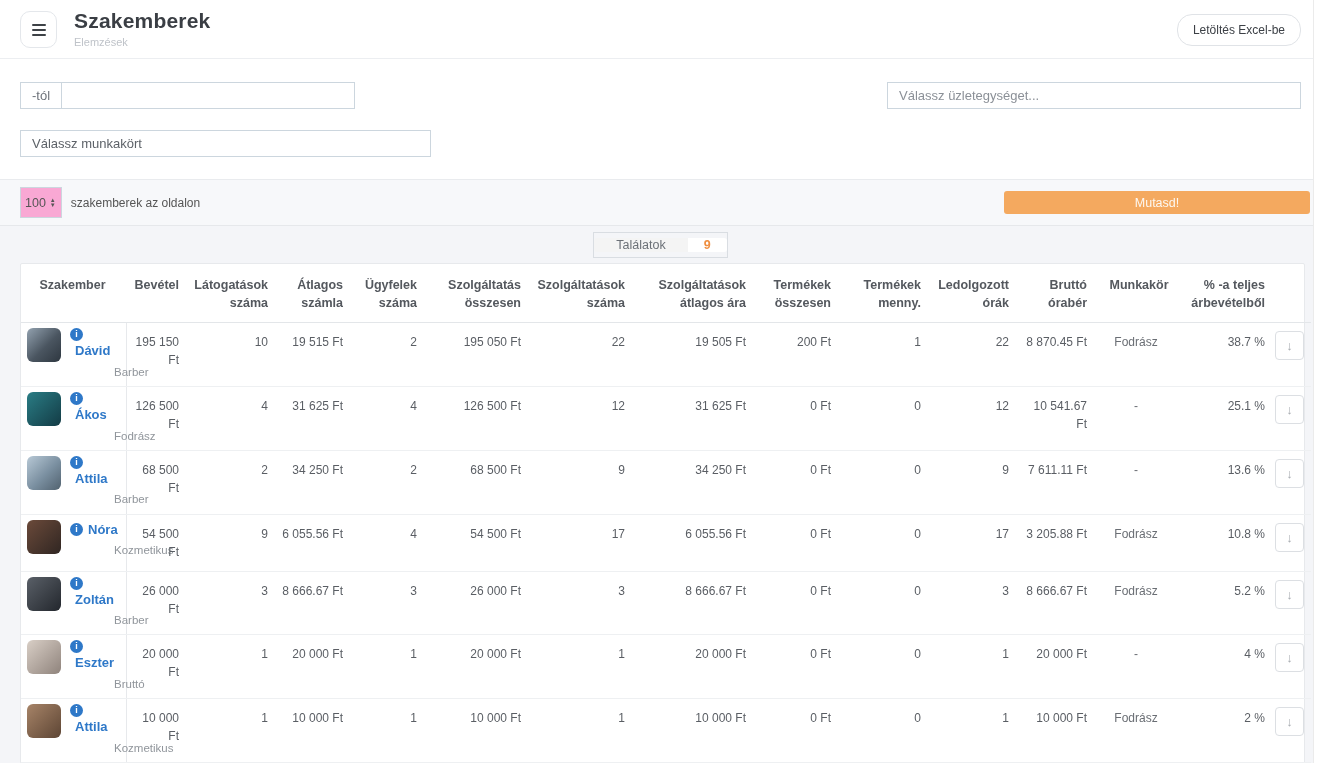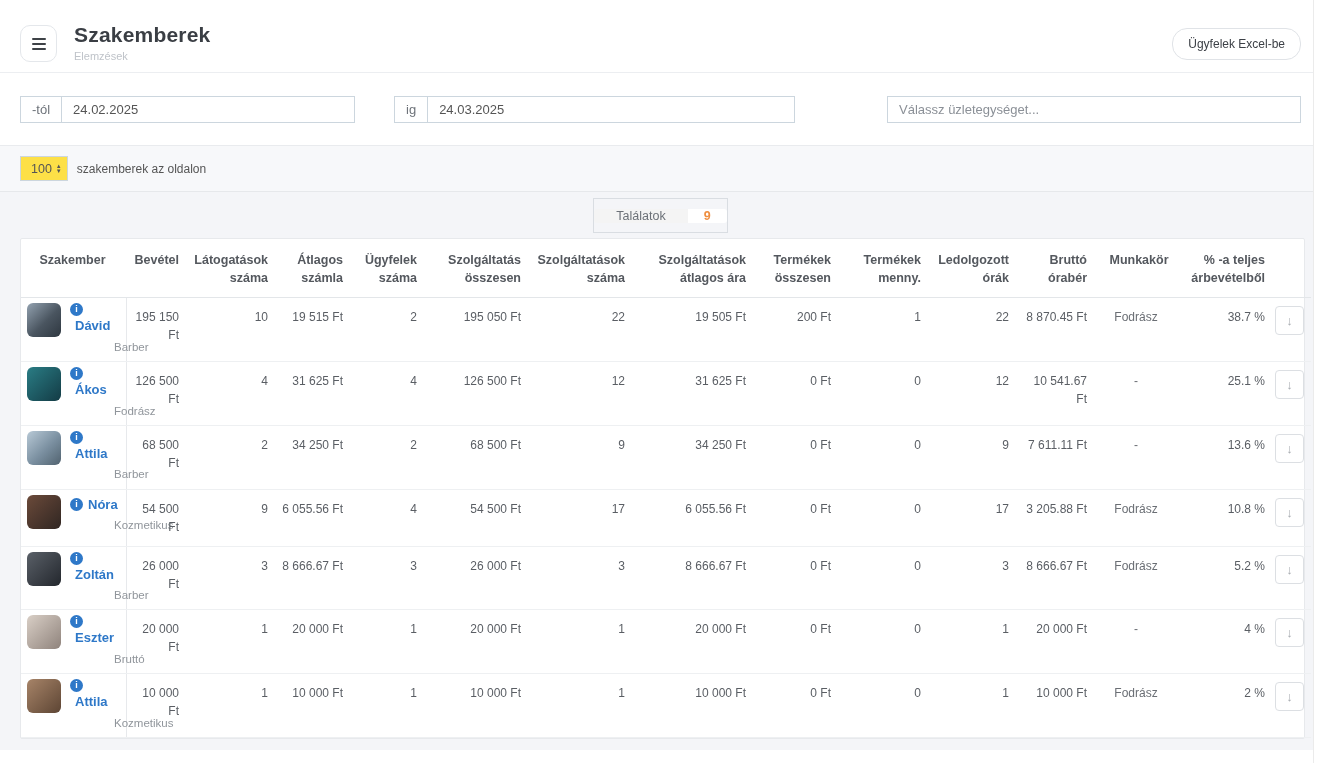--- a/index.html
+++ b/index.html
@@ -1,20 +1,20 @@
 <!DOCTYPE html>
 <html><head>
 <meta charset="utf-8">
 <style>
   * { box-sizing: border-box; margin: 0; padding: 0; }
   html,body { width:1321px; height:763px; overflow:hidden; }
   body { font-family:"Liberation Sans", sans-serif; background:#ffffff; color:#555; position:relative; }
 
   
-  .app-header { display:flex; align-items:flex-start; padding:23px 20px 10px 20px; background:#fff; }
+  .app-header { display:flex; align-items:flex-start; padding:9px 20px 10px 20px; background:#fff; }
   .burger { width:37px; height:37px; border:1px solid #e4e7eb; border-radius:10px; background:#fff;
             display:flex; flex-direction:column; justify-content:center; align-items:center; gap:3px; cursor:pointer; margin-top:2px; }
   .burger span { display:block; width:14px; height:2px; background:#3e4247; border-radius:1px; }
   .title-block { margin-left:17px; }
   .page-title { font-size:21px; font-weight:700; color:#3a3e44; letter-spacing:.2px; }
   .page-subtitle { font-size:11px; color:#bfc3c9; margin-top:3px; }
   .excel-btn { margin-left:auto; margin-top:5px; background:#fff; border:1px solid #e0e3e7; border-radius:15px;
                padding:8px 15px; font-size:12px; color:#3c4046; font-family:inherit; cursor:pointer; }
 
   .divider { border-top:1px solid #eceef1; }
@@ -28,33 +28,33 @@
   .g-from { width:335px; }
   .g-to   { width:401px; margin-left:39px; }
   .g-unit { width:414px; margin-left:auto; height:27px; border:1px solid #ccd6de; display:flex; align-items:center; }
   .g-unit input::placeholder { color:#8b9097; opacity:1; }
   .g-job  { width:411px; height:27px; border:1px solid #ccd6de; display:flex; align-items:center; margin-top:21px; }
   .g-job input::placeholder { color:#5d6268; opacity:1; }
 
   
   .band { background:#f7f8fa; border-top:1px solid #e9ebee; border-bottom:1px solid #e6e8eb;
           height:47px; display:flex; align-items:center; padding:0 11px 0 20px; }
-  .pp-select { height:25px; min-width:40px; border:1px solid #ccd6de; background:#fde047; display:flex; align-items:center;
-               padding:0 5px 0 10px; cursor:pointer; }
+  .pp-select { height:31px; min-width:40px; border:1px solid #ccd6de; background:#f9a8d4; display:flex; align-items:center;
+               padding:0 5px 0 4px; cursor:pointer; }
   .pp-value { font-size:12.5px; color:#555; }
   .pp-arrows { display:flex; flex-direction:column; margin-left:4px; line-height:5px; }
   .pp-arrows span { font-size:6px; color:#555; }
   .pp-label { margin-left:9px; font-size:12px; color:#555; }
   .show-btn { margin-left:auto; width:306px; height:23px; background:#f4a95f; border:none; border-radius:3px;
               color:#fdf8f1; font-size:12.5px; font-family:inherit; cursor:pointer; }
 
   
   .results { background:#f4f5f8; padding-bottom:11px; min-height:538px; }
   .tabs { display:flex; justify-content:center; padding:6px 0 5px 0; }
-  .tab { height:35px; display:flex; align-items:center; border:1px solid #d9dde2; cursor:pointer; }
+  .tab { height:26px; display:flex; align-items:center; border:1px solid #d9dde2; cursor:pointer; }
   .tab-label { background:#f4f4f4; padding:0 22px; font-size:12.5px; color:#6b7077; border-radius:3px 0 0 3px; }
   .tab-count { background:#fff; padding:0 16px; font-size:12.5px; color:#ef8e3f; font-weight:700; border-left:none; border-radius:0 3px 3px 0; }
 
   .table-card { background:#fff; margin:0 16px 0 20px; border:1px solid #e7e9ec; border-radius:2px; }
   table { width:100%; border-collapse:collapse; table-layout:fixed; }
   thead th { padding:12px 10px 10px 4px; font-size:12.5px; font-weight:700; color:#54585e;
              border-bottom:1px solid #e3e6e9; vertical-align:top; text-align:right; line-height:1.45; }
   thead th.h-name { text-align:center; padding-left:8px; }
   thead th.h-left { text-align:center; padding-left:10px; }
   thead th.h-dl { padding:0; }
@@ -92,49 +92,48 @@
 <div class="app-header">
   <div class="burger">
     <span></span>
       <span></span>
       <span></span>
   </div>
   <div class="title-block">
     <div class="page-title">Szakemberek</div>
     <div class="page-subtitle">Elemzések</div>
   </div>
-  <button class="excel-btn">Ügyfelek Excel-be</button>
+  <button class="excel-btn">Letöltés Excel-be</button>
 </div>
 <div class="divider"></div>
 
 <div class="filters">
   <div class="filter-row">
     <div class="input-group g-from">
       <span class="addon">-tól</span>
-      <input value="24.02.2025" style="">
-    </div>
-    <div class="input-group g-to">
-      <span class="addon">ig</span>
-      <input value="24.03.2025" style="">
     </div>
     <div class="g-unit">
       <input class="plain-input" placeholder="Válassz üzletegységet..." style="">
     </div>
+  </div>
+  <div class="g-job">
+    <input class="plain-input" placeholder="Válassz munkakört" style="">
   </div>
 </div>
 
 <div class="band">
   <div class="pp-select">
     <span class="pp-value">100</span>
     <span class="pp-arrows">
       <span>▲</span>
         <span>▼</span>
     </span>
   </div>
   <span class="pp-label">szakemberek az oldalon</span>
+  <button class="show-btn">Mutasd!</button>
 </div>
 
 <div class="results">
   <div class="tabs">
     <div class="tab">
       <span class="tab-label">Találatok</span>
       <span class="tab-count">9</span>
     </div>
   </div>
 

